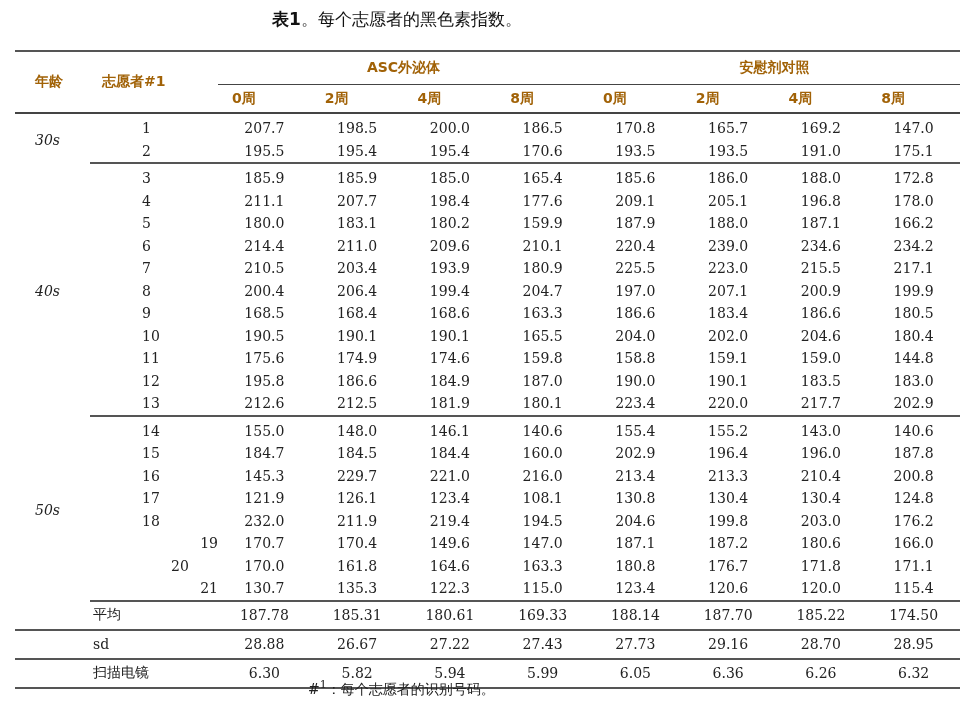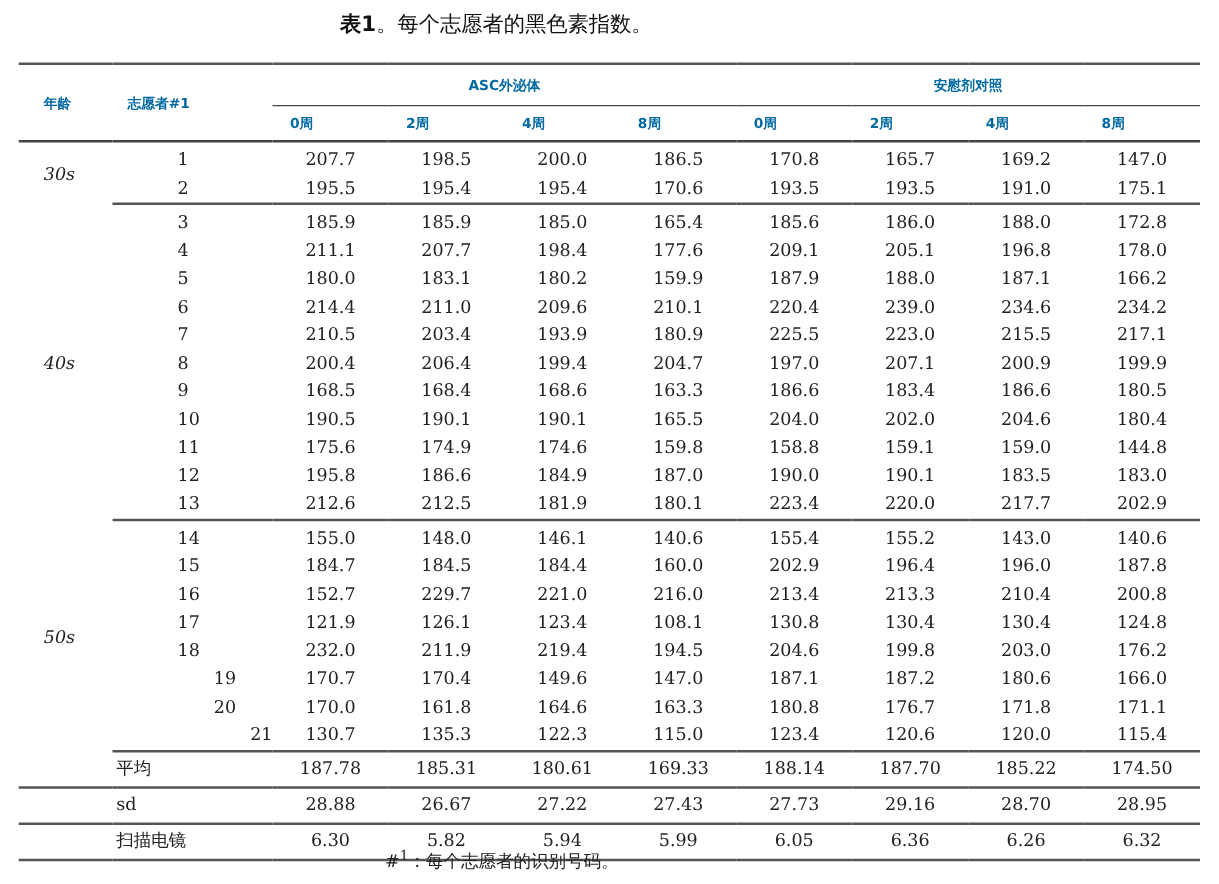--- a/index.html
+++ b/index.html
@@ -5,21 +5,21 @@
   html, body { margin:0; padding:0; background:#ffffff; }
   body { width:975px; height:707px; position:relative; overflow:hidden;
          font-family:"DejaVu Serif", "Liberation Serif", serif; color:#222; }
   .title { position:absolute; top:8px; left:0; width:794px; text-align:center;
            font-size:17px; color:#111; }
   .title b { font-family:"DejaVu Sans", sans-serif; font-weight:bold; }
   .title span.rest { font-family:"DejaVu Serif", serif; }
   table { position:absolute; left:15px; top:50px; width:945px; border-collapse:collapse;
           font-size:14px; }
   th, td { padding:0; text-align:center; }
-  thead th { font-family:"DejaVu Sans", "Liberation Sans", sans-serif; font-weight:bold; font-size:11px; color:#0369a1; }
+  thead th { font-family:"DejaVu Sans", "Liberation Sans", sans-serif; font-weight:bold; font-size:14px; color:#a16207; }
   .topline { border-top:2px solid #555; }
   .h1 th { height:32px; }
   .h2 th { height:27px; text-align:left; padding-left:14px; }
   .sub-line { border-top:1.5px solid #444; }
   .head-bottom { border-bottom:2px solid #444; }
   tbody.group td { height:22.5px; line-height:20px; }
   tbody.group tr:first-child td { padding-top:3px; }
   tbody.group tr:last-child td { border-bottom:2px solid #555; }
   td.age { text-align:left; padding-left:20px;font-style:italic; }
   td.num { }
@@ -237,21 +237,21 @@
         <td class="num">184.5</td>
         <td class="num">184.4</td>
         <td class="num">160.0</td>
         <td class="num">202.9</td>
         <td class="num">196.4</td>
         <td class="num">196.0</td>
         <td class="num">187.8</td>
       </tr>
       <tr>
         <td style="text-align: left; padding-left: 52px;">16</td>
-        <td class="num">152.7</td>
+        <td class="num">145.3</td>
         <td class="num">229.7</td>
         <td class="num">221.0</td>
         <td class="num">216.0</td>
         <td class="num">213.4</td>
         <td class="num">213.3</td>
         <td class="num">210.4</td>
         <td class="num">200.8</td>
       </tr>
       <tr>
         <td style="text-align: left; padding-left: 52px;">17</td>
@@ -269,21 +269,21 @@
         <td class="num">232.0</td>
         <td class="num">211.9</td>
         <td class="num">219.4</td>
         <td class="num">194.5</td>
         <td class="num">204.6</td>
         <td class="num">199.8</td>
         <td class="num">203.0</td>
         <td class="num">176.2</td>
       </tr>
       <tr>
-        <td style="text-align: center; padding-left: 52px;">19</td>
+        <td style="text-align: right; padding-left: 52px;">19</td>
         <td class="num">170.7</td>
         <td class="num">170.4</td>
         <td class="num">149.6</td>
         <td class="num">147.0</td>
         <td class="num">187.1</td>
         <td class="num">187.2</td>
         <td class="num">180.6</td>
         <td class="num">166.0</td>
       </tr>
       <tr>

